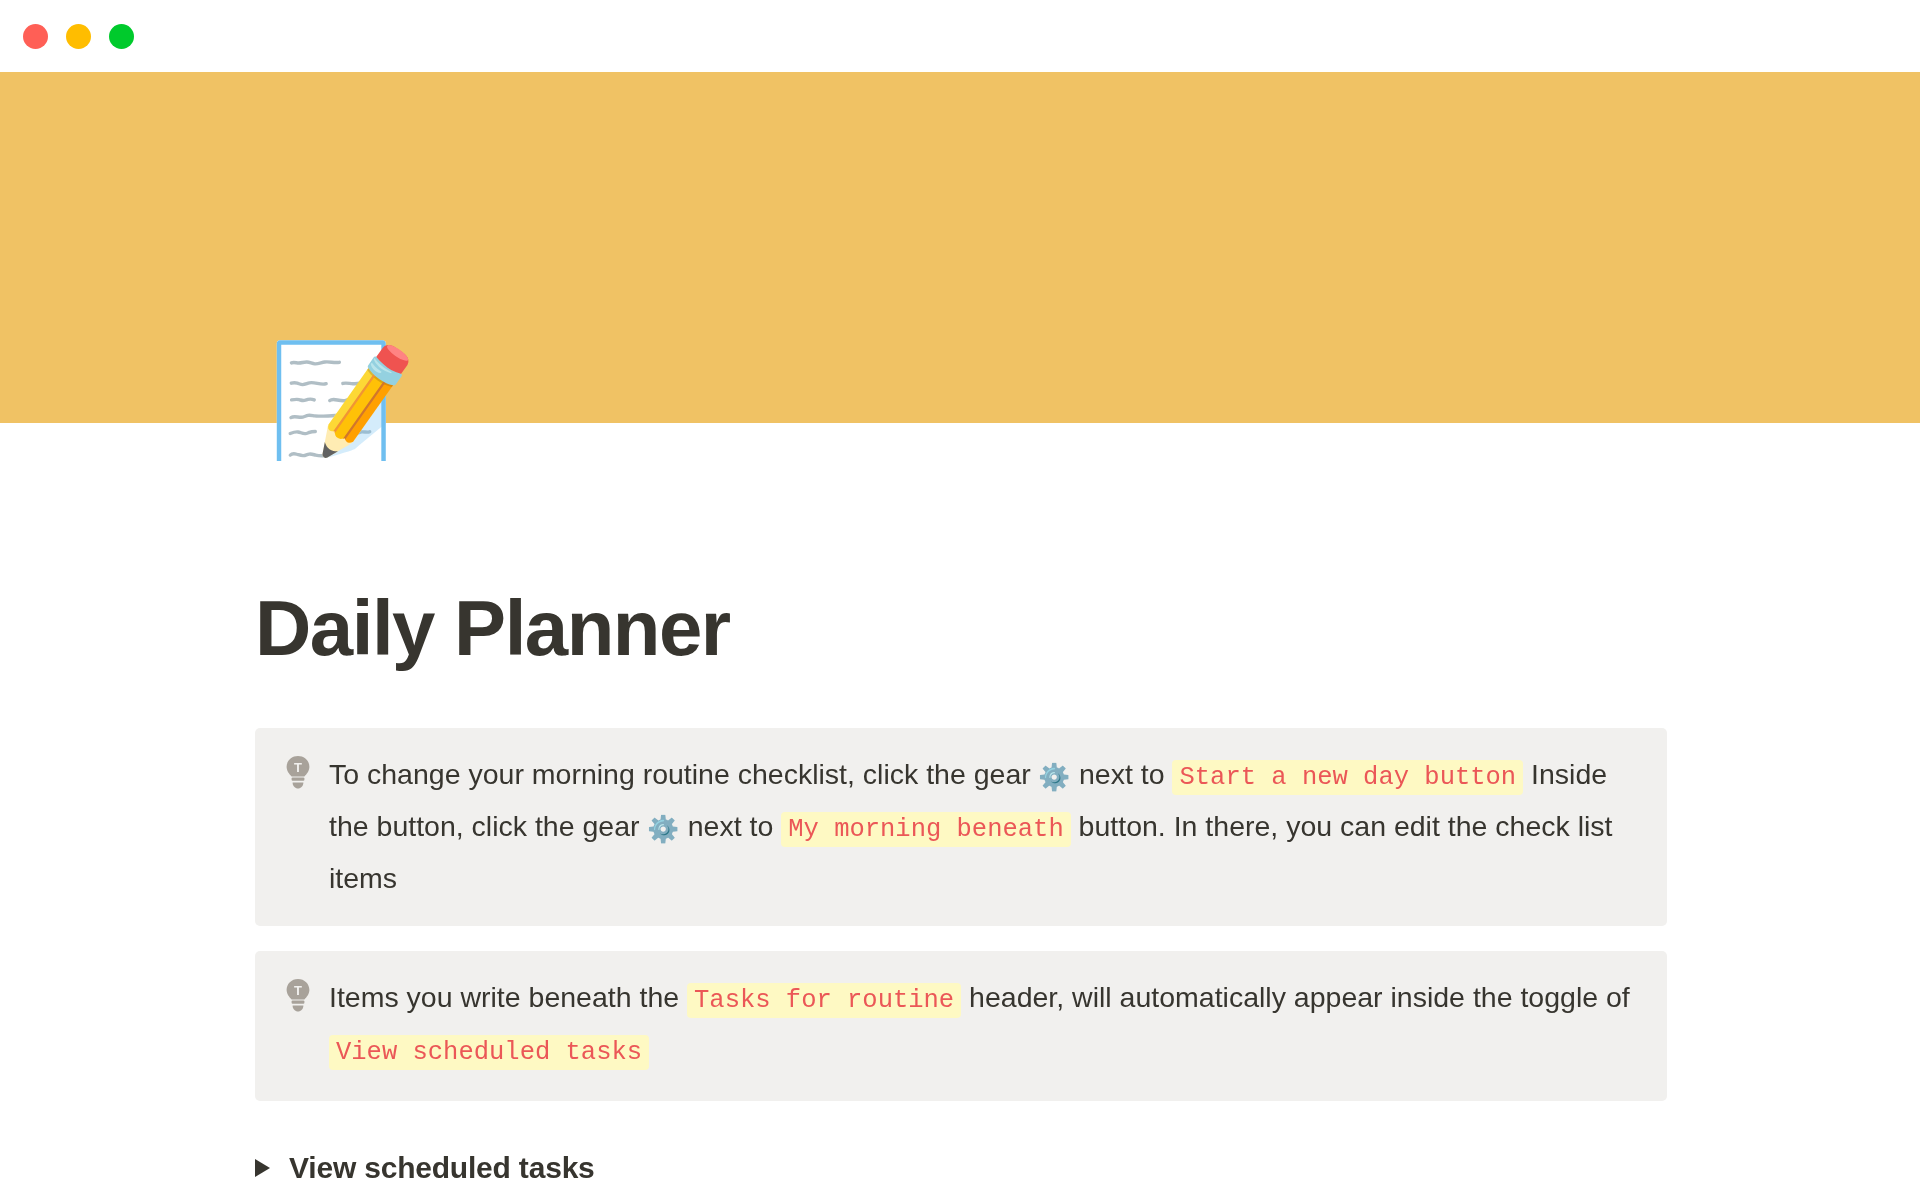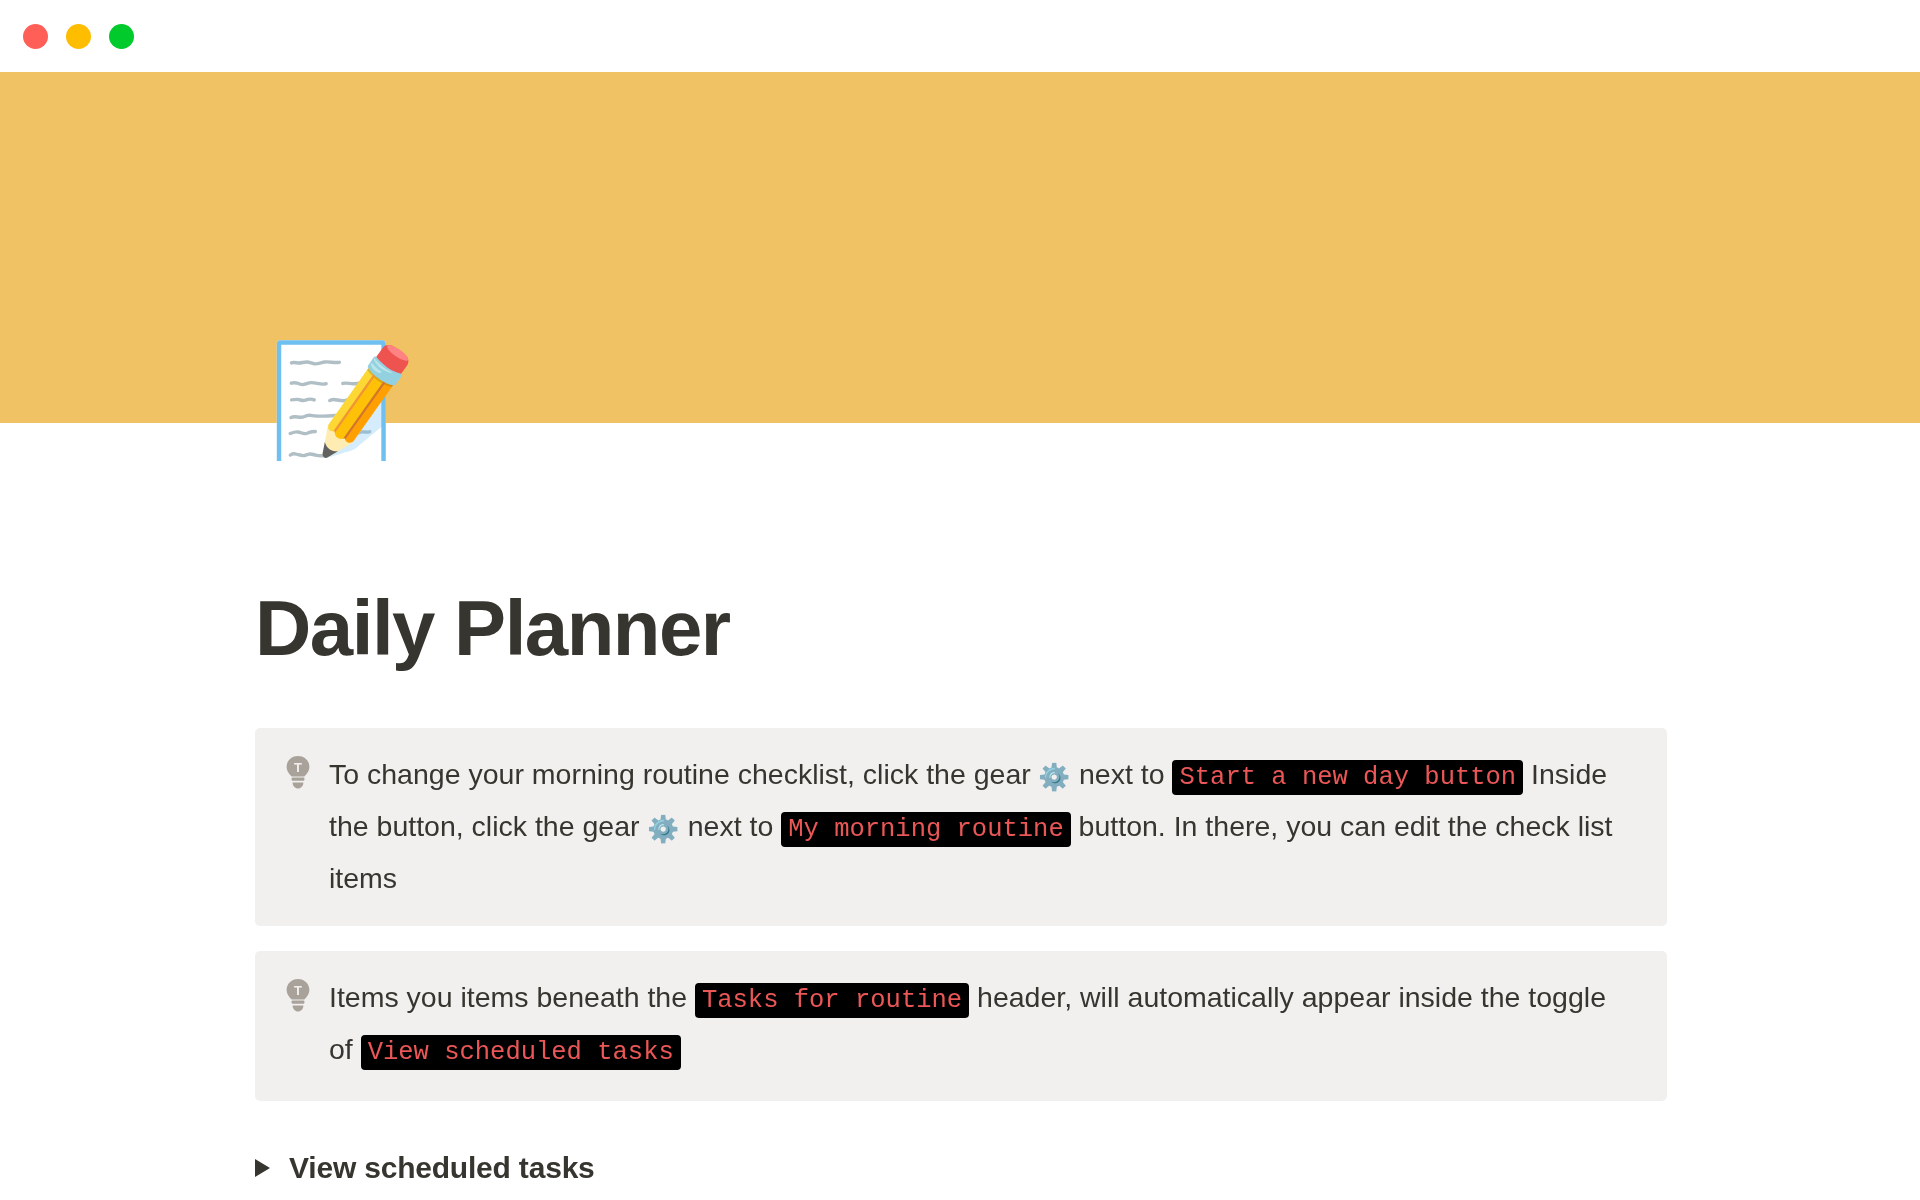--- a/index.html
+++ b/index.html
@@ -113,21 +113,21 @@
     line-height: 48px;
     color: #37352f;
     padding-left: 4px;
   }
   .callout-text .emoji {
     font-size: 26px;
     vertical-align: -2px;
   }
   code.inline-code {
     font-family: "Liberation Mono", "DejaVu Sans Mono", monospace;
-    background: #000000;
+    background: #fef9c3;
     color: #eb5757;
     font-size: 25.5px;
     padding: 3px 7px;
     border-radius: 4px;
     white-space: pre;
   }
 
   
   #toggle-scheduled-tasks {
     position: absolute;
@@ -188,37 +188,37 @@
       <div class="bulb">
         <svg width="26" height="34" viewBox="0 0 26 34" xmlns="http://www.w3.org/2000/svg">
           <path d="M13 1 C6.4 1 1.6 6 1.6 11.8 C1.6 16.2 4.5 19.2 6.6 21.6 L19.4 21.6 C21.5 19.2 24.4 16.2 24.4 11.8 C24.4 6 19.6 1 13 1 Z" fill="#a8a29a"></path>
           <rect x="6.6" y="22.6" width="12.8" height="3.2" rx="1" fill="#a8a29a"></rect>
           <path d="M7.6 27.4 L18.4 27.4 C18.4 31 15.8 33.4 13 33.4 C10.2 33.4 7.6 31 7.6 27.4 Z" fill="#a8a29a"></path>
           <text x="13" y="16.6" font-family="Liberation Sans, sans-serif" font-size="13" font-weight="700" fill="#f1f0ee" text-anchor="middle">T</text>
         </svg>
       </div>
     </div>
     <div class="callout-text">
-      <span>To change your morning routine checklist, click the gear </span><span class="emoji">⚙️</span><span> next to </span><code class="inline-code">Start a new day button</code><span> Inside the button, click the gear </span><span class="emoji">⚙️</span><span> next to </span><code class="inline-code">My morning routine</code><span> button. In there, you can edit the check list items</span>
+      <span>To change your morning routine checklist, click the gear </span><span class="emoji">⚙️</span><span> next to </span><code class="inline-code">Start a new day button</code><span> Inside the button, click the gear </span><span class="emoji">⚙️</span><span> next to </span><code class="inline-code">My morning beneath</code><span> button. In there, you can edit the check list items</span>
     </div>
   </div>
 
   <div class="callout" id="callout-tasks-tomorrow">
     <div class="callout-icon">
       <div class="bulb">
         <svg width="26" height="34" viewBox="0 0 26 34" xmlns="http://www.w3.org/2000/svg">
           <path d="M13 1 C6.4 1 1.6 6 1.6 11.8 C1.6 16.2 4.5 19.2 6.6 21.6 L19.4 21.6 C21.5 19.2 24.4 16.2 24.4 11.8 C24.4 6 19.6 1 13 1 Z" fill="#a8a29a"></path>
           <rect x="6.6" y="22.6" width="12.8" height="3.2" rx="1" fill="#a8a29a"></rect>
           <path d="M7.6 27.4 L18.4 27.4 C18.4 31 15.8 33.4 13 33.4 C10.2 33.4 7.6 31 7.6 27.4 Z" fill="#a8a29a"></path>
           <text x="13" y="16.6" font-family="Liberation Sans, sans-serif" font-size="13" font-weight="700" fill="#f1f0ee" text-anchor="middle">T</text>
         </svg>
       </div>
     </div>
     <div class="callout-text">
-      <span>Items you items beneath the </span><code class="inline-code">Tasks for routine</code><span> header, will automatically appear inside the toggle of </span><code class="inline-code">View scheduled tasks</code>
+      <span>Items you write beneath the </span><code class="inline-code">Tasks for routine</code><span> header, will automatically appear inside the toggle of </span><code class="inline-code">View scheduled tasks</code>
     </div>
   </div>
 
   <div id="toggle-scheduled-tasks">
     <div id="toggle-arrow-icon"></div>
     <div id="toggle-label">View scheduled tasks</div>
   </div>
 
   <div id="scheduled-card-stub"></div>
 

